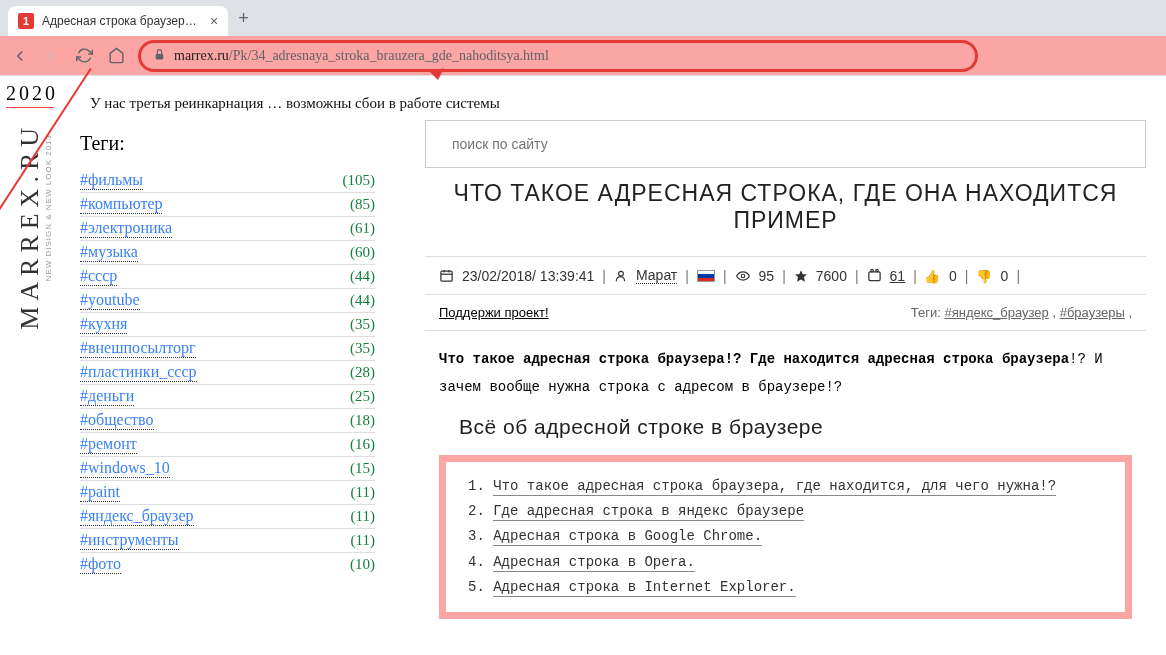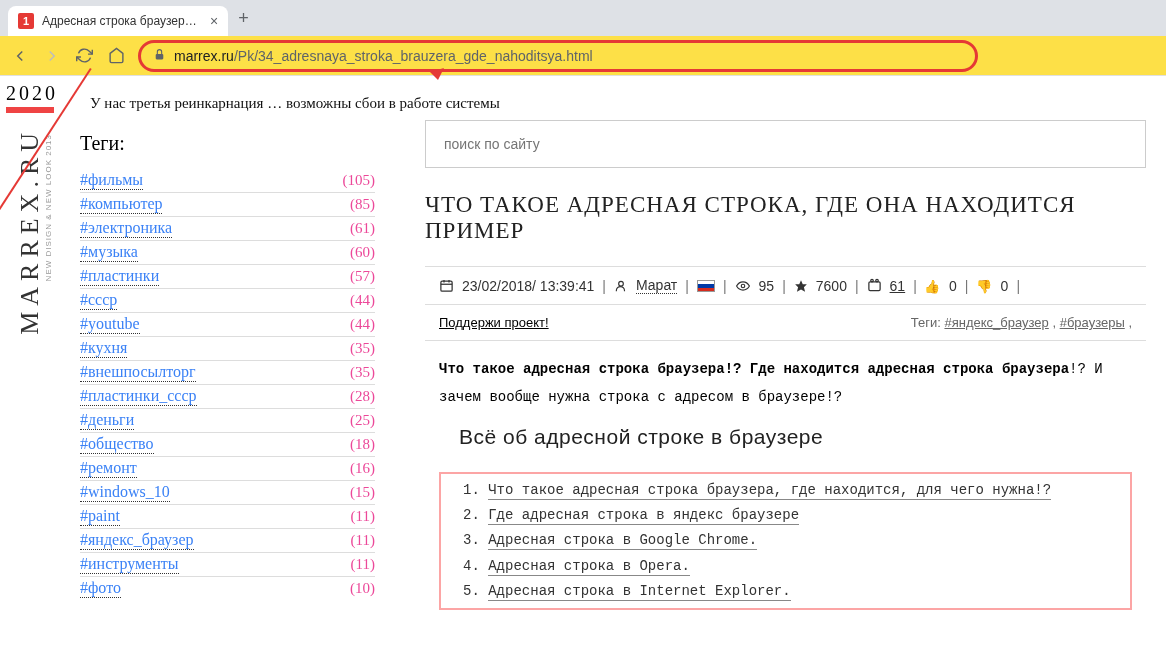--- a/index.html
+++ b/index.html
@@ -7,76 +7,76 @@
 
 
 .chrome { background: #dee1e6; }
 .tabs-row { display: flex; align-items: center; height: 36px; padding-left: 8px; }
 .tab { background: #fff; border-radius: 8px 8px 0 0; display: flex; align-items: center; padding: 0 10px; height: 30px; margin-top: 6px; gap: 8px; max-width: 240px; }
 .favicon { width: 16px; height: 16px; background: #e53935; color: #fff; font-size: 11px; font-weight: bold; display: flex; align-items: center; justify-content: center; border-radius: 2px; }
 .tab-title { font-size: 12px; color: #333; white-space: nowrap; overflow: hidden; text-overflow: ellipsis; max-width: 160px; }
 .tab-close { color: #5f6368; font-size: 14px; cursor: pointer; }
 .new-tab { color: #5f6368; font-size: 18px; padding: 0 10px; cursor: pointer; }
 
-.nav-row { background: #fde047; display: flex; align-items: center; height: 40px; padding: 0 10px; gap: 12px; border-bottom: 1px solid #e0e0e0; }
+.nav-row { background: #fca5a5; display: flex; align-items: center; height: 40px; padding: 0 10px; gap: 12px; border-bottom: 1px solid #e0e0e0; font-family: Liberation Serif, serif; }
 .nav-btn { color: #5f6368; cursor: pointer; display: flex; align-items: center; justify-content: center; width: 20px; height: 20px; }
 .nav-btn.disabled { color: #bdbdbd; }
 .url-bar { flex: 0 0 auto; width: 840px; display: flex; align-items: center; border: 3px solid #e53935; border-radius: 18px; height: 32px; padding: 0 12px; gap: 8px; }
 .lock { color: #5f6368; }
 .url-text { font-size: 14px; color: #202124; }
 .url-text .domain { color: #202124; }
 .url-text .path { color: #5f6368; }
 
 
 .arrow-line { position: absolute; top: 68px; left: 90px; width: 2px; height: 530px; background: #e53935; transform: rotate(33deg); transform-origin: top left; pointer-events: none; z-index: 5; }
 .arrow-head { position: absolute; top: 68px; left: 430px; pointer-events: none; z-index: 5; }
 
 
 .page { display: flex; padding-top: 4px; }
 .sidebar { width: 395px; display: flex; }
 .brand-col { width: 60px; position: relative; }
-.brand-year { font-family: Georgia, serif; font-size: 20px; letter-spacing: 3px; text-align: right; border-bottom: 6px solid #ef4444; padding: 2px 0; margin: 0 6px; }
+.brand-year { font-family: Georgia, serif; font-size: 20px; letter-spacing: 3px; text-align: right; border-bottom: 1px solid #ef4444; padding: 2px 0; margin: 0 6px; }
 .brand-text { writing-mode: vertical-rl; transform: rotate(180deg); font-family: Georgia, serif; font-size: 26px; letter-spacing: 6px; color: #333; margin: 14px auto; }
 .brand-sub { writing-mode: vertical-rl; transform: rotate(180deg); font-size: 8px; color: #999; letter-spacing: 1px; position: absolute; left: 44px; top: 54px; }
 
 .tags-col { flex: 1; padding: 8px 20px 0 20px; }
 .banner { font-family: Georgia, serif; font-size: 15px; color: #111; margin-bottom: 24px; white-space: nowrap; position: absolute; left: 90px; top: 95px; }
 .tags-title { font-family: Georgia, serif; font-size: 20px; font-weight: normal; margin-bottom: 14px; margin-top: 44px; }
 .tag-list { list-style: none; }
 .tag-item { display: flex; justify-content: space-between; align-items: baseline; padding: 2px 0; border-top: 1px solid #ddd; }
 .tag-item:first-child { border-top: none; }
 .tag-name { font-family: Georgia, serif; font-size: 16px; color: #3b82f6; border-bottom: 1px dotted #333; cursor: pointer; }
-.tag-count { font-family: Georgia, serif; font-size: 15px; color: #ec4899; }
+.tag-count { font-family: Georgia, serif; font-size: 15px; color: #15803d; }
 
 .main { flex: 1; padding: 40px 20px 0 30px; }
-.search-box { border: 1px solid #ccc; padding: 14px 18px; margin-bottom: 24px; }
+.search-box { border: 1px solid #ccc; padding: 14px 26px; margin-bottom: 12px; }
 .search-input { border: none; outline: none; font-size: 14px; color: #999; width: 100%; background: transparent; }
 
-.page-title { font-family: Liberation Serif, serif; font-weight: 300; font-size: 23px; letter-spacing: 1px; color: #222; margin-bottom: 22px; }
+.page-title { font-family: Liberation Sans, sans-serif; font-weight: 300; font-size: 23px; letter-spacing: 1px; color: #222; margin-bottom: 22px; text-align: center; }
 
 .meta-row { display: flex; align-items: center; gap: 8px; font-size: 14px; color: #333; padding: 10px 14px; border-top: 1px solid #ddd; border-bottom: 1px solid #ddd; }
 .meta-row .sep { color: #777; }
 .meta-row .author { border-bottom: 1px dotted #333; cursor: pointer; text-align: right; }
 .meta-row .flag { width: 18px; height: 12px; display: inline-block; background: linear-gradient(to bottom, #fff 33%, #0039a6 33%, #0039a6 66%, #d52b1e 66%); border: 1px solid #999; }
 .meta-row svg { flex-shrink: 0; }
 .meta-row .underline { text-decoration: underline; }
 .meta-row .thumb-up::before { content: "👍"; font-size: 13px; }
 .meta-row .thumb-down::before { content: "👎"; font-size: 13px; }
 
 .support-row { display: flex; justify-content: space-between; align-items: baseline; padding: 10px 14px; border-bottom: 1px solid #ddd; }
 .support-link { font-size: 13px; text-decoration: underline; cursor: pointer; }
 .article-tags { font-size: 13px; color: #666; }
 .article-tags a { color: #666; text-decoration: underline; cursor: pointer; }
 
 .intro { font-family: 'Courier New', monospace; font-size: 14px; line-height: 2; padding: 14px 14px 0; }
 .intro b { font-weight: bold; }
 
 .subtitle { font-family: Arial, sans-serif; font-weight: 300; font-size: 21px; color: #222; padding: 14px 14px 14px 34px; letter-spacing: 0.5px; }
 
-.toc-box { border: 2px solid #fca5a5; padding: 4px 16px; margin: 9px 14px 0 14px; }
+.toc-box { border: 7px solid #fca5a5; padding: 12px 16px; margin: 2px 14px 0 14px; }
 .toc-box ol { list-style-position: inside; padding-left: 6px; }
 .toc-box li { font-family: 'Courier New', monospace; font-size: 14px; line-height: 1.8; color: #333; }
 .toc-box li span.link { border-bottom: 1px solid #888; cursor: pointer; padding-bottom: 1px; }
 </style>
 </head>
 <body>
 
 <div class="chrome">
   <div class="tabs-row">
     <div class="tab">
@@ -142,24 +142,20 @@
             <span class="tag-name">#компьютер</span>
             <span class="tag-count">(85)</span>
           </li>
           <li class="tag-item">
             <span class="tag-name">#электроника</span>
             <span class="tag-count">(61)</span>
           </li>
           <li class="tag-item">
             <span class="tag-name">#музыка</span>
             <span class="tag-count">(60)</span>
-          </li>
-          <li class="tag-item">
-            <span class="tag-name">#пластинки</span>
-            <span class="tag-count">(57)</span>
           </li>
           <li class="tag-item">
             <span class="tag-name">#ссср</span>
             <span class="tag-count">(44)</span>
           </li>
           <li class="tag-item">
             <span class="tag-name">#youtube</span>
             <span class="tag-count">(44)</span>
           </li>
           <li class="tag-item">

